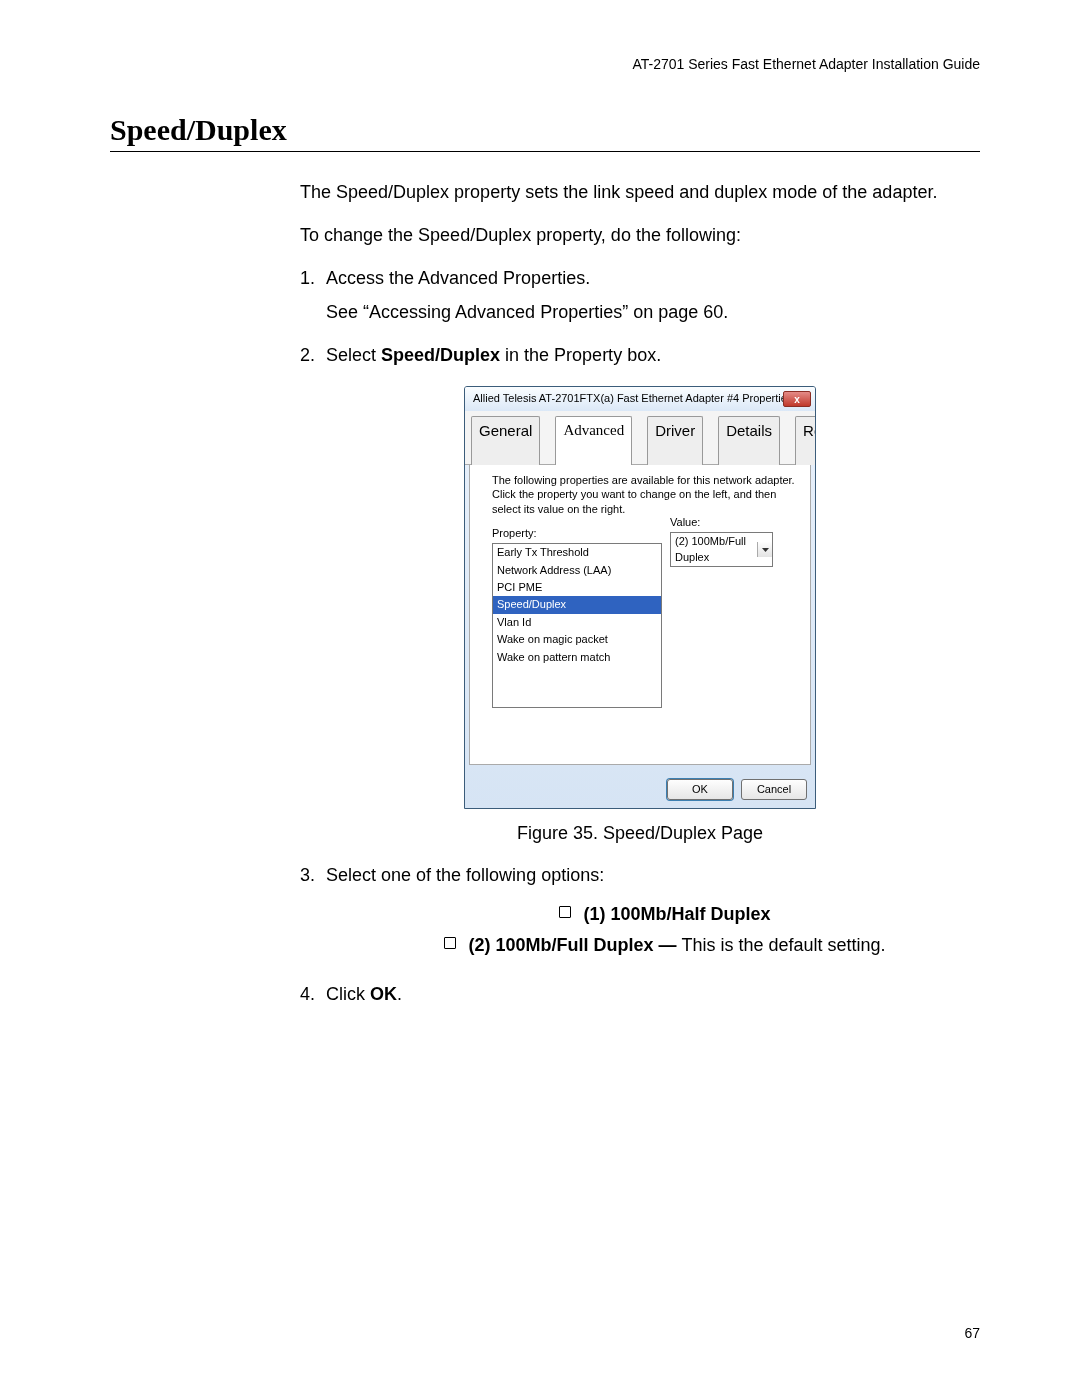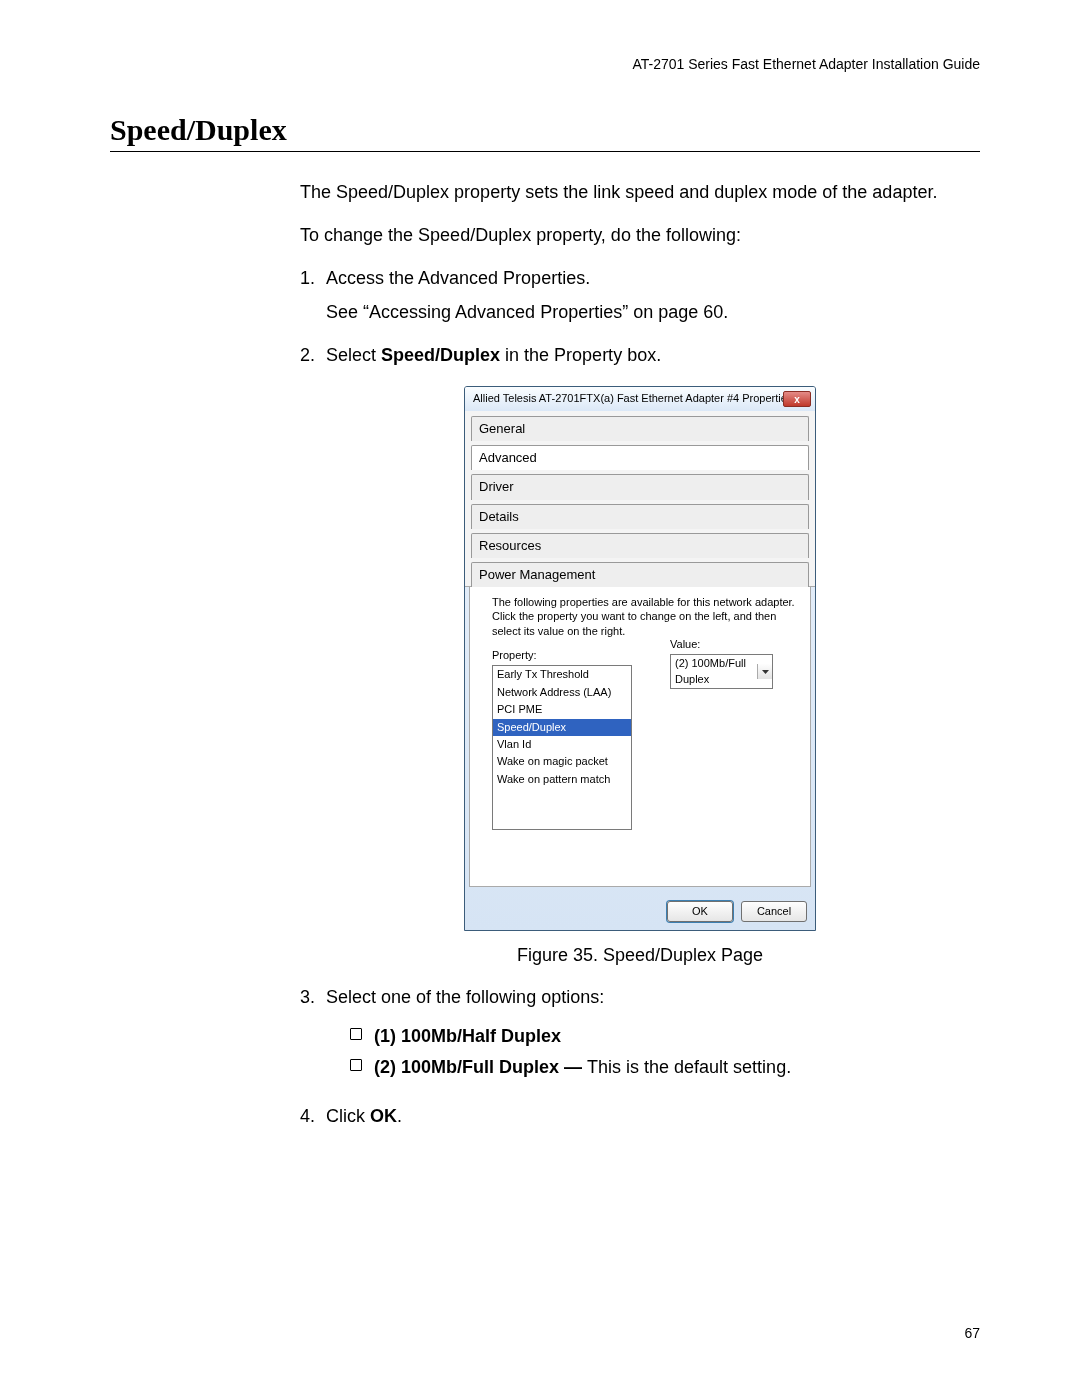--- a/index.html
+++ b/index.html
@@ -64,50 +64,50 @@
       background: linear-gradient(#e48b87,#c0392b);
       color:#fff; text-align:center; line-height:15px;
       border-radius:2px; font-weight:bold; font-size:10px;
       border:1px solid #8b2d24;
     }
     .tabs {
       display:flex;
       background:#f4f4f4;
       border-bottom:1px solid #aaa;
       padding:4px 6px 0 6px;
-      gap:4px;
-      font-size:13px;
-      flex-direction:column;
+      gap:15px;
+      font-size:15px;
     }
     .tab {
       padding:3px 7px;
       border:1px solid #999;
       border-bottom:none;
       background:#eee;
       position:relative;
       top:1px;
       border-radius:2px 2px 0 0;
     }
     .tab.active {
       background:#fff;
       z-index:2;
+      font-family:Liberation Serif, serif;
     }
     .panel {
       background:#fff;
       border:1px solid #aaa;
       border-top:none;
       margin:0 4px 6px 4px;
       padding:8px 10px 10px 22px;
       min-height: 300px;
       position:relative;
     }
     .panel-desc { font-size:11px; line-height:1.3; margin-bottom:10px; }
     .plabel { font-size:11px; margin-bottom:2px; }
     .listbox {
-      width: 140px;
+      width: 170px;
       height: 165px;
       border:1px solid #7a7a7a;
       background:#fff;
       font-size:11px;
       overflow:hidden;
     }
     .listbox .item { padding:1px 4px; white-space:nowrap; }
     .listbox .item.sel { background:#2f63c0; color:#fff; }
     .value-area { position:absolute; left:200px; top:50px; }
     .value-select {
@@ -131,21 +131,21 @@
       padding:8px;
     }
     .dlg-btn {
       min-width:66px; padding:2px 8px;
       border:1px solid #707070; background:linear-gradient(#fefefe,#e6e6e6);
       border-radius:3px; text-align:center; font-size:11px;
     }
     .dlg-btn.ok { box-shadow:0 0 0 1px #3c7fb1; }
     .figcaption { text-align:center; font-size:18px; margin-top:12px; }
     .bullet-list { margin-left:24px; }
-    .bullet-row { display:flex; align-items:flex-start; margin-bottom:6px; }
+    .bullet-row { display:flex; align-items:flex-start; margin-bottom:6px;justify-content:center; }
     .bullet-box {
       width:12px; height:12px; border:1.5px solid #000;
       margin-right:12px; margin-top:4px; flex-shrink:0;
       border-radius:1px;
     }
     .page-number {
       position:absolute; bottom:56px; right:100px; font-size:14px;
     }
     b { font-weight:bold; }
   </style>

